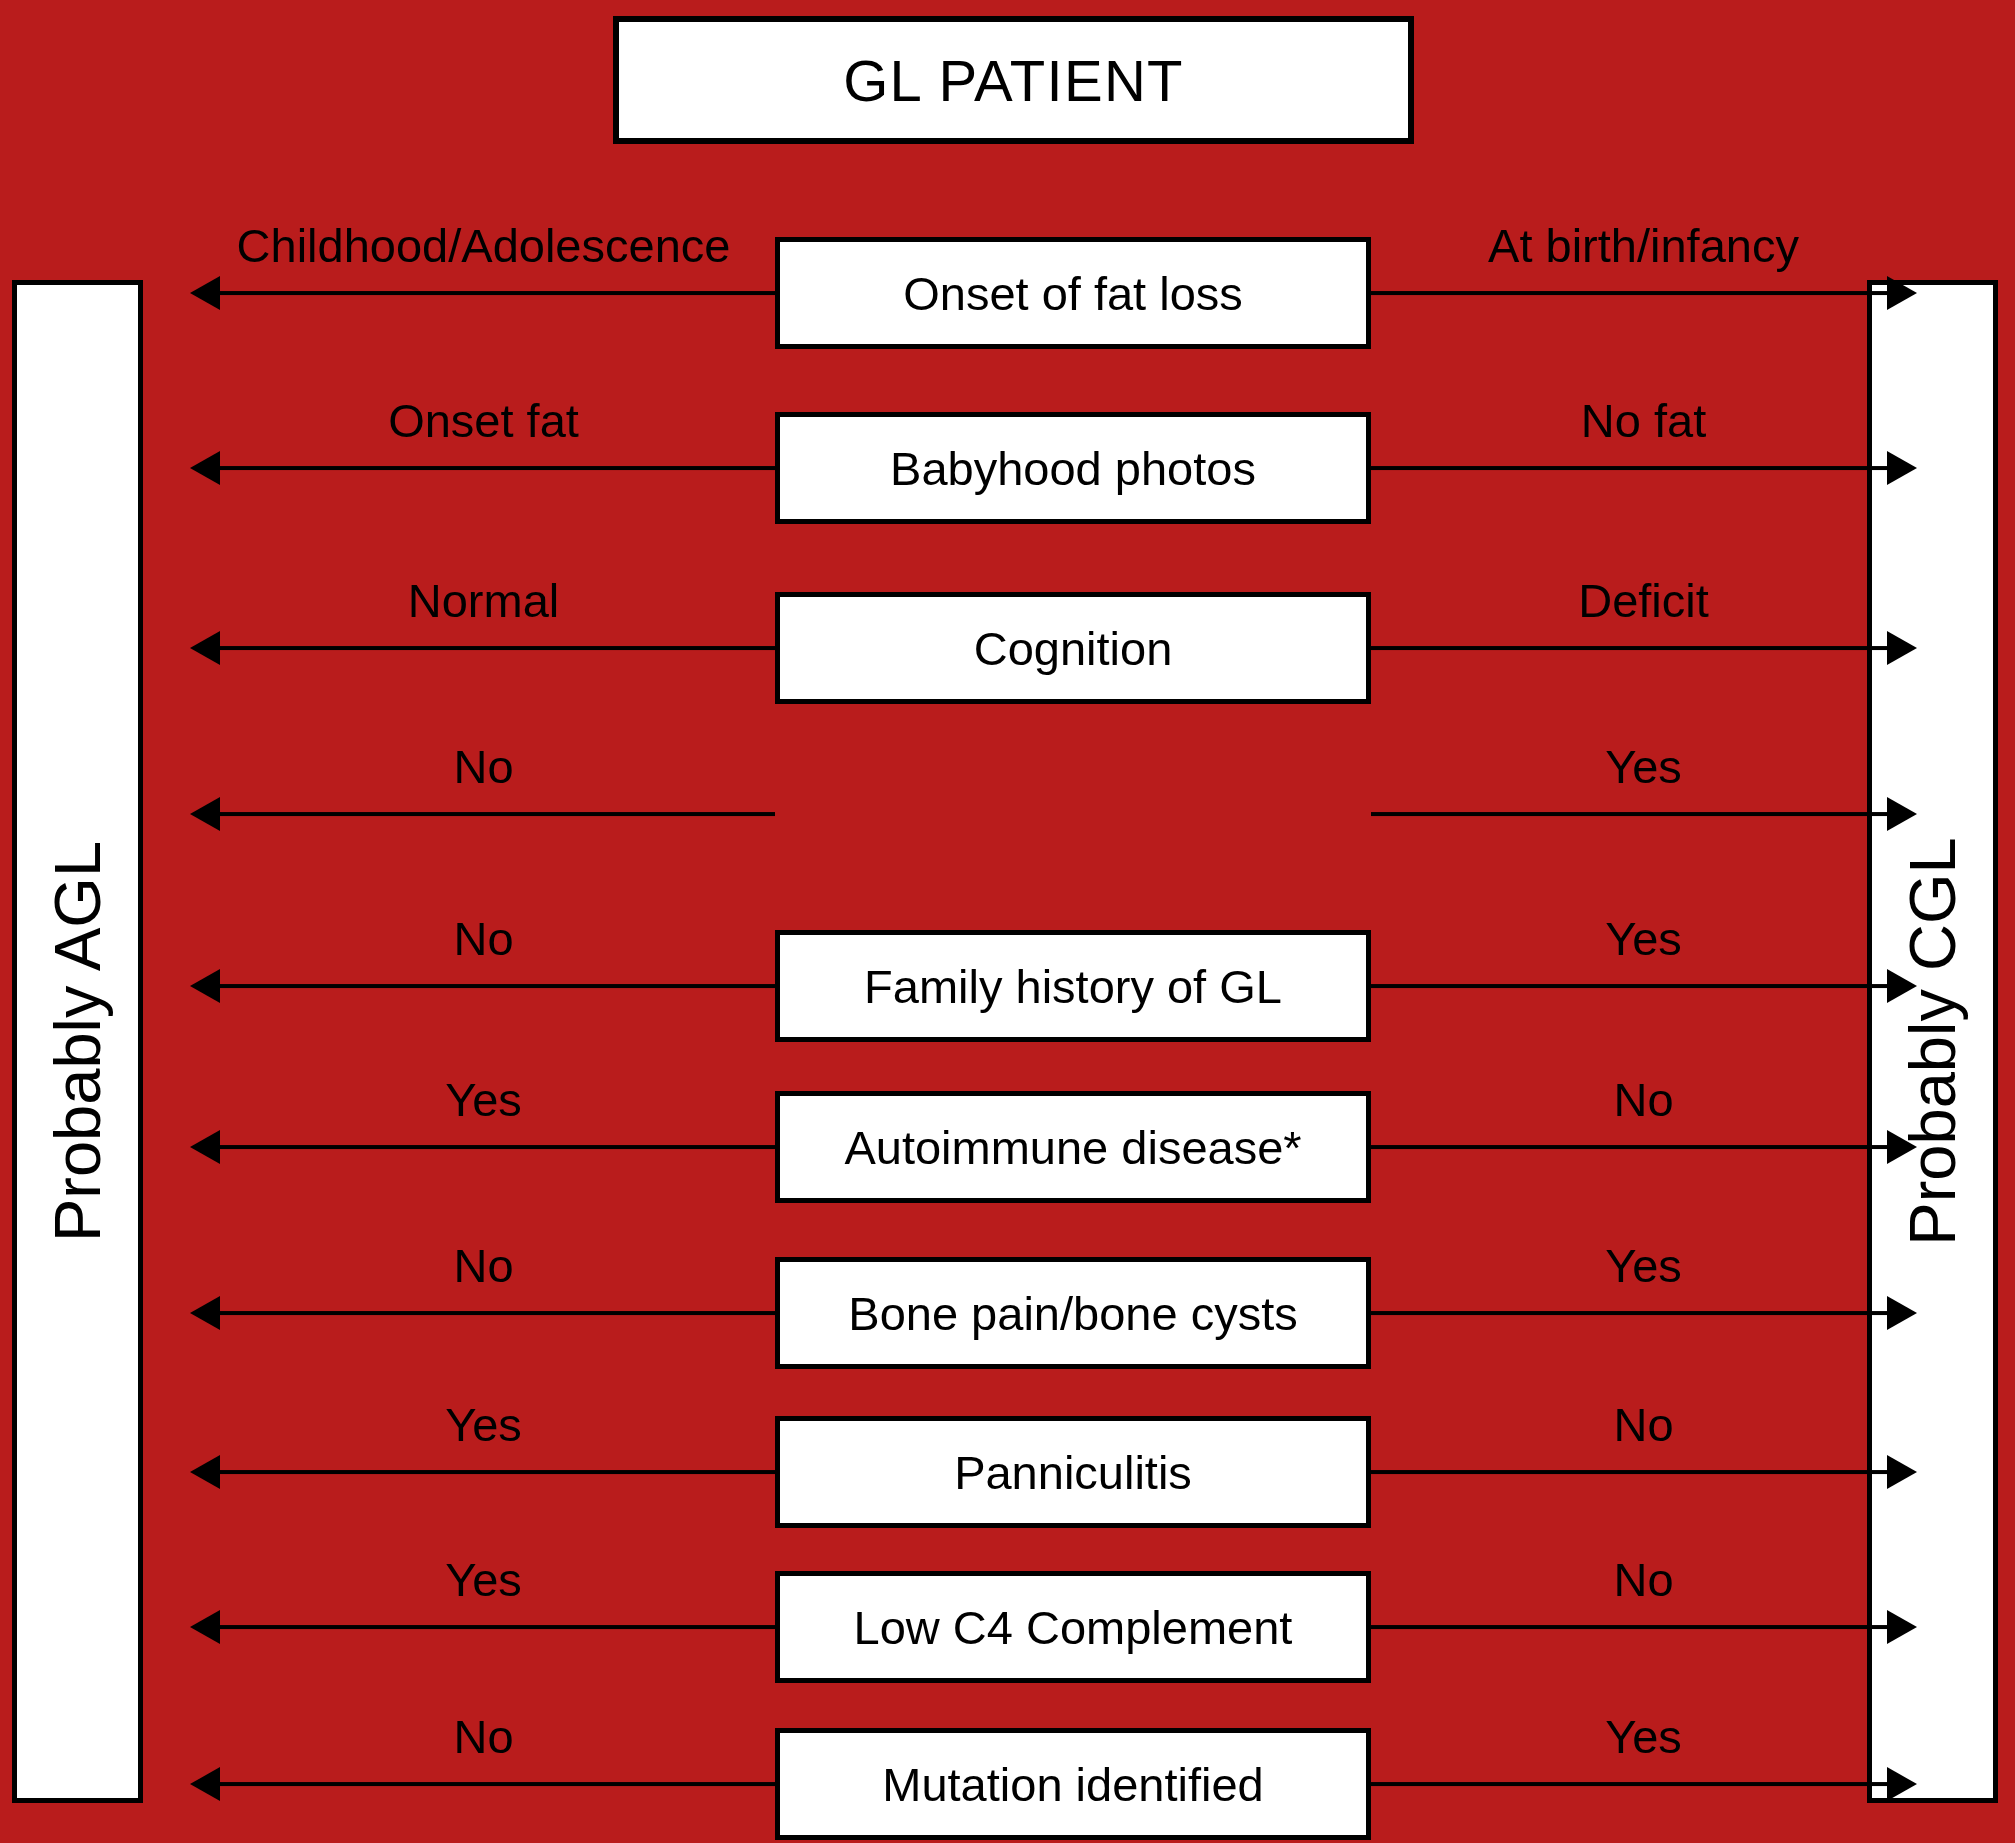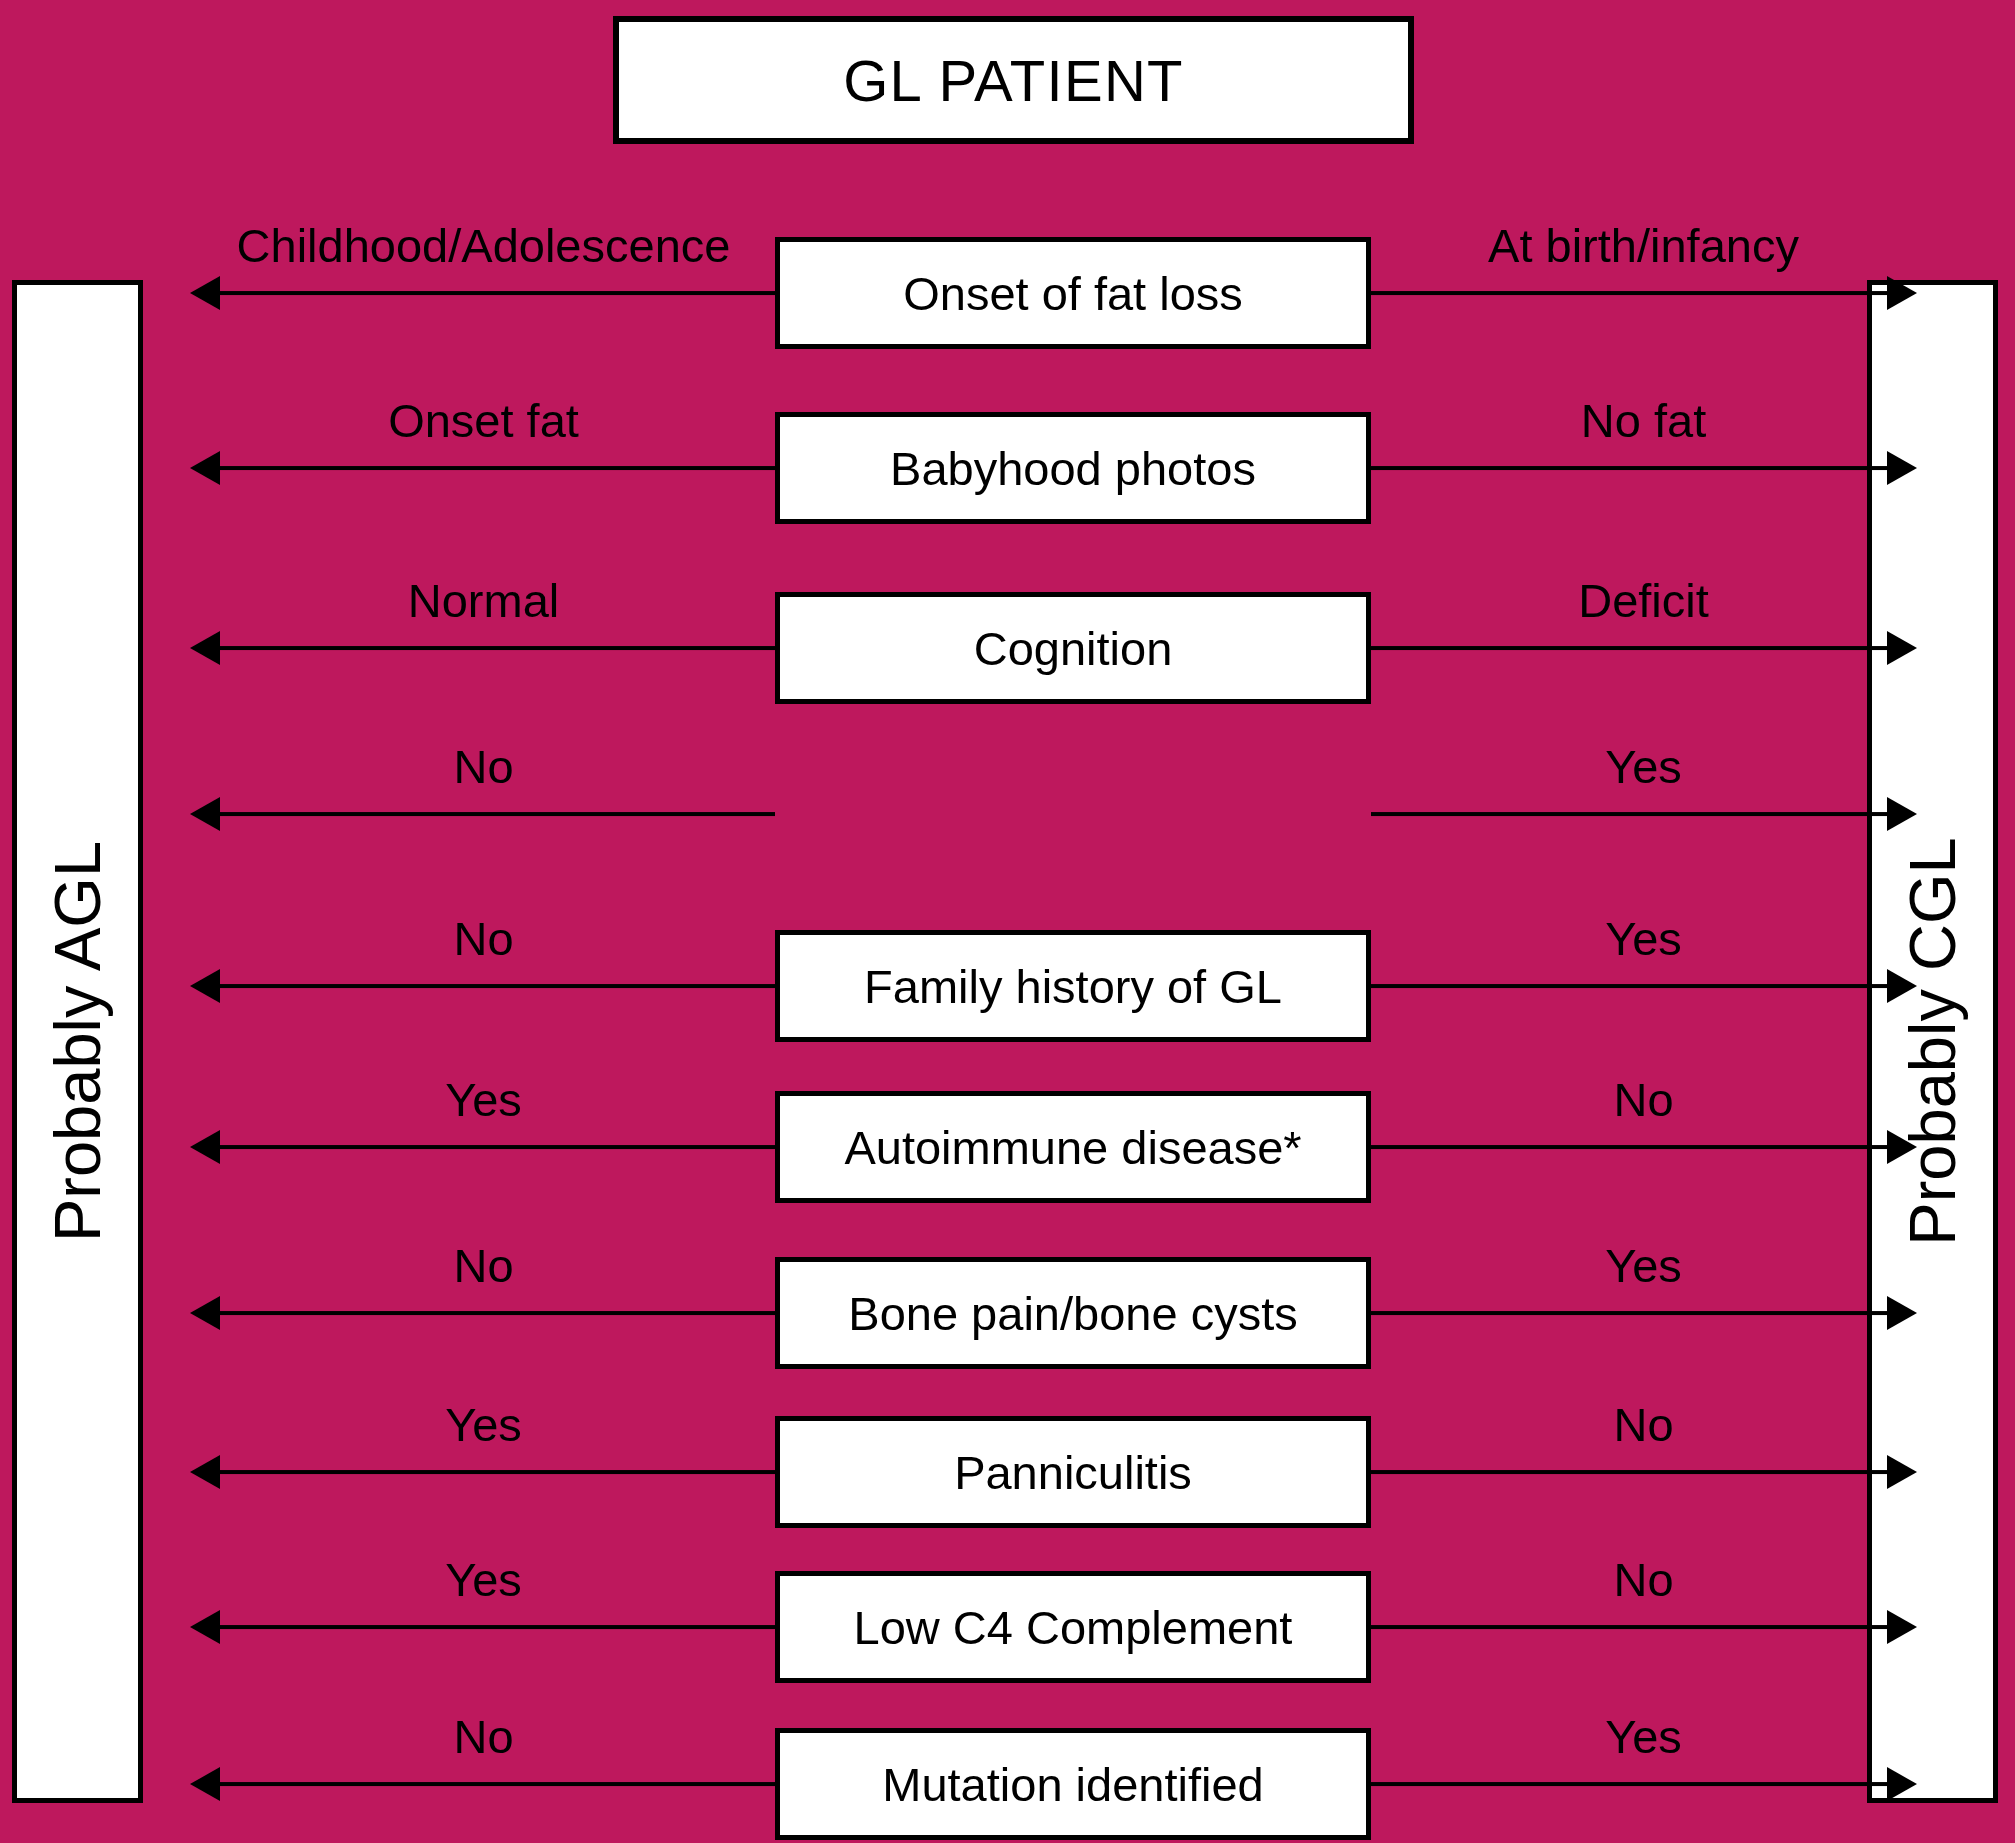--- a/index.html
+++ b/index.html
@@ -1,17 +1,17 @@
 <!DOCTYPE html>
 <html style="font-size:10.5px"><head>
 <meta charset="utf-8">
 <style>
   html, body { margin:0; padding:0; background:#ffffff; }
   .canvas {
-    position:relative; width:2015px; height:1844px; background:#be185d;
+    position:relative; width:2015px; height:1844px; background:#b91c1c;
     font-family:"Liberation Sans", sans-serif; color:#000; overflow:hidden;
   }
   * { box-sizing:border-box; }
 
   
   .title-box {
     position:absolute; left:613px; top:16.4px; width:801px; height:128px;
     border:6.5px solid #000; background:#fff;
     display:flex; align-items:center; justify-content:center;
     font-size:58px; letter-spacing:1.3px;

